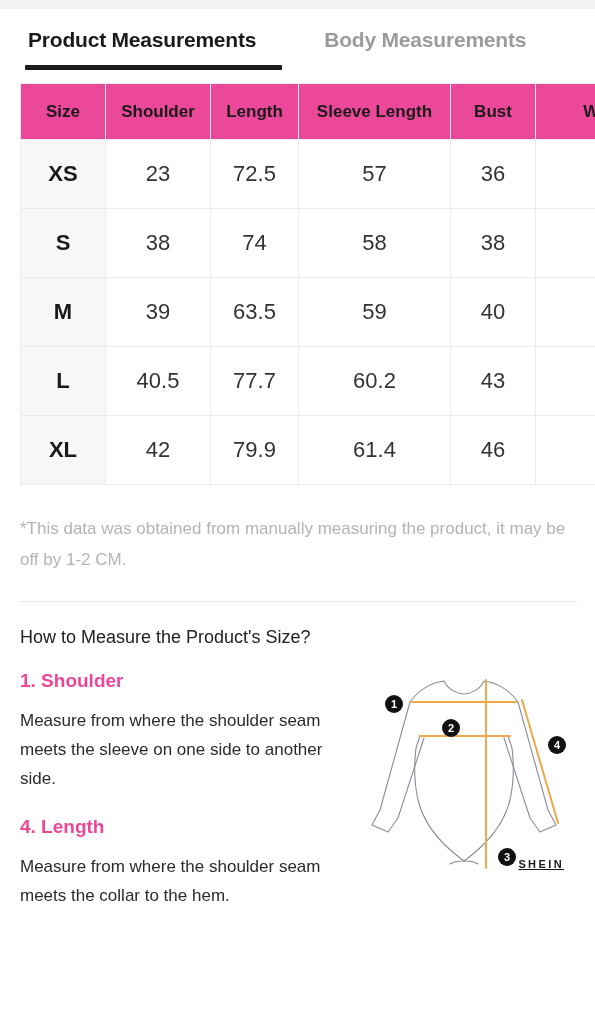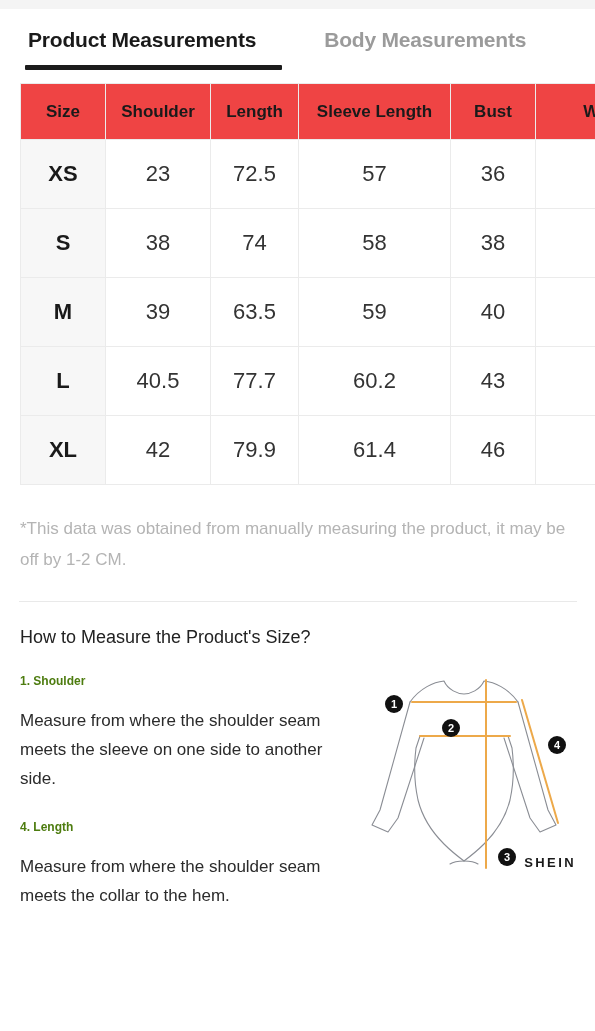--- a/index.html
+++ b/index.html
@@ -73,21 +73,21 @@
   table.size-table td {
     border: 1px solid #ebebeb;
     text-align: center;
     vertical-align: middle;
     font-size: 22px;
     color: #333333;
     height: 69px;
   }
   table.size-table thead th {
     height: 56px;
-    background: #ef4444;
+    background: #ec4899;
     font-weight: bold;
     color: #1a1a1a;
     font-size: 17px;
   }
   table.size-table tbody td.size-cell {
     background: #f7f7f7;
     font-weight: bold;
     color: #1a1a1a;
   }
   table.size-table tbody td {
@@ -133,23 +133,23 @@
   }
 
   
   .steps {
     position: absolute;
     top: 670px;
     left: 20px;
     width: 320px;
   }
   .step-title {
-    font-size: 12px;
-    font-weight: bold;
-    color: #4d7c0f;
+    font-size: 19px;
+    font-weight: bold;
+    color: #ec4899;
     line-height: 22px;
     margin-bottom: 14px;
   }
   .step-body {
     font-size: 17px;
     color: #2b2b2b;
     line-height: 29px;
     margin-bottom: 23px;
   }
   .step-block:last-child .step-body { margin-bottom: 0; }
@@ -158,26 +158,27 @@
   .diagram {
     position: absolute;
     top: 660px;
     left: 358px;
     width: 232px;
     height: 222px;
   }
   .diagram svg { display: block; width: 232px; height: 222px; }
   .shein-logo {
     position: absolute;
-    right: 14px;
+    right: 26px;
     bottom: 12px;
-    font-size: 13px;
+    font-size: 11px;
     font-weight: bold;
     letter-spacing: 2.4px;
     color: #1a1a1a;
+    text-decoration: underline;
   }
 </style>
 </head>
 <body>
 
 <div class="page">
 
   <div class="top-strip"></div>
 
   <div class="tabs">

